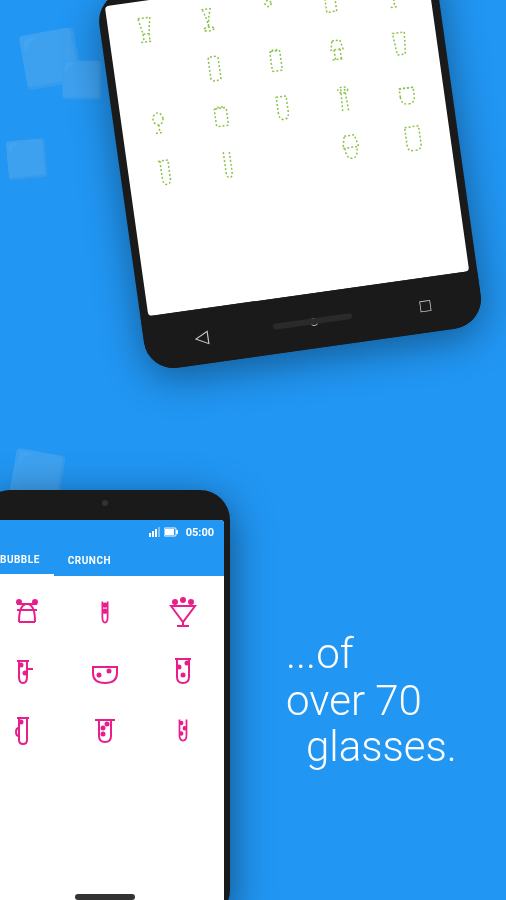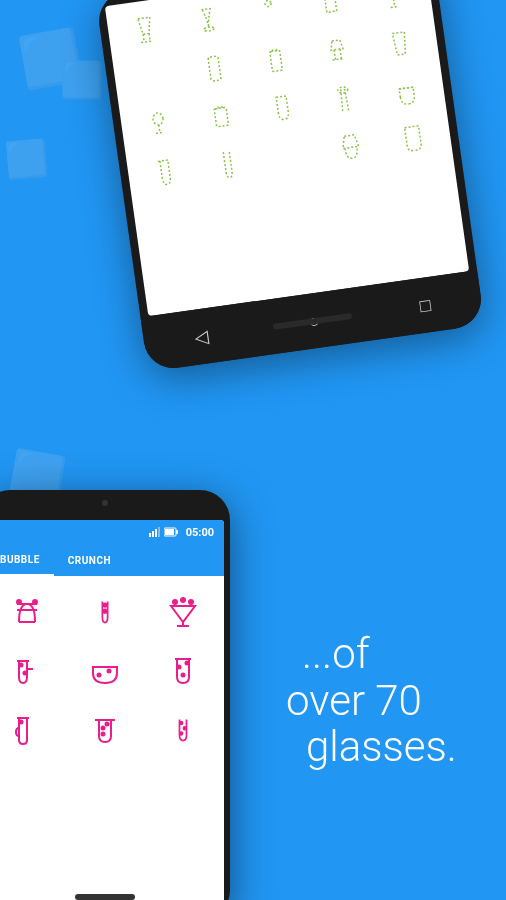--- a/index.html
+++ b/index.html
@@ -181,21 +181,20 @@
       bottom: 130px;
       right: 20px;
       width: 200px;
       color: white;
     }
 
     .text-of {
       font-size: 42px;
       font-weight: 300;
       line-height: 1.1;
-      margin-left: 16px;
     }
 
     .text-over80 {
       font-size: 42px;
       font-weight: 300;
       line-height: 1.1;
     }
 
     .text-glasses {
       font-size: 42px;

